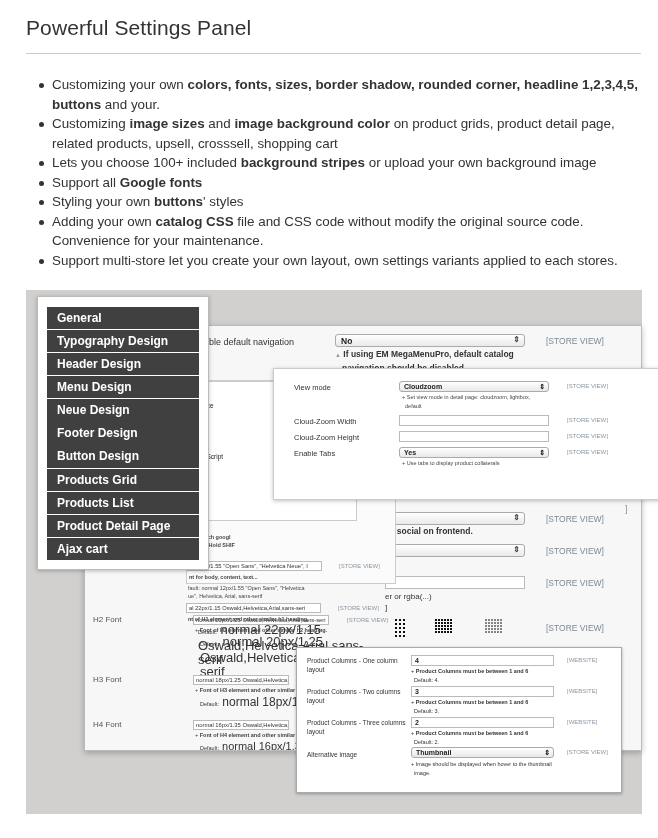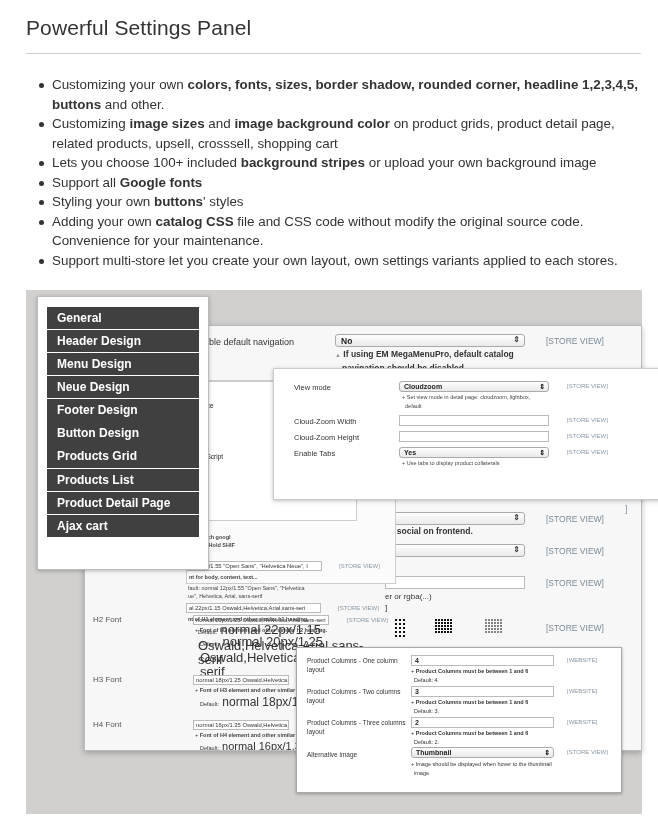--- a/index.html
+++ b/index.html
@@ -63,21 +63,21 @@
   .cc-note b { font-weight: bold; }
   .cc-scope { position: absolute; font-size: 6px; color: #8b98a3; }
 </style>
 </head>
 <body>
 
 <h1 class="page-title">Powerful Settings Panel</h1>
 <div class="title-rule"></div>
 
 <ul class="features" id="features">
-    <li><span>Customizing your own </span><b>colors, fonts, sizes, border shadow, rounded corner, headline 1,2,3,4,5, buttons</b><span> and other.</span></li>
+    <li><span>Customizing your own </span><b>colors, fonts, sizes, border shadow, rounded corner, headline 1,2,3,4,5, buttons</b><span> and your.</span></li>
     <li><span>Customizing </span><b>image sizes</b><span> and </span><b>image background color</b><span> on product grids, product detail page, related products, upsell, crosssell, shopping cart</span></li>
     <li><span>Lets you choose 100+ included </span><b>background stripes</b><span> or upload your own background image</span></li>
     <li><span>Support all </span><b>Google fonts</b></li>
     <li><span>Styling your own </span><b>buttons</b><span>' styles</span></li>
     <li><span>Adding your own </span><b>catalog CSS</b><span> file and CSS code without modify the original source code. Convenience for your maintenance.</span></li>
     <li><span>Support multi-store let you create your own layout, own settings variants applied to each stores.</span></li>
   </ul>
 
 <div class="shot">
 
@@ -270,20 +270,21 @@
     <div class="dc-select" style="left:125px;top:78px;width:150px;">
       <span>Yes</span><span class="arr">⇕</span>
     </div>
     <span class="scope-sm" style="left:293px;top:80px;">[STORE VIEW]</span>
     <div class="dc-note" style="left:128px;top:90px;">+ <span>Use tabs to display product collaterals</span></div>
   </div>
 
   <div class="menu-card">
     <div class="menu" id="menu">
         <div class="menu-item">General</div>
+        <div class="menu-item">Typography Design</div>
         <div class="menu-item">Header Design</div>
         <div class="menu-item">Menu Design</div>
         <div class="menu-item">Neue Design</div>
         <div class="menu-item">Footer Design</div>
         <div class="menu-item">Button Design</div>
         <div class="menu-item">Products Grid</div>
         <div class="menu-item">Products List</div>
         <div class="menu-item">Product Detail Page</div>
         <div class="menu-item">Ajax cart</div>
       </div>

